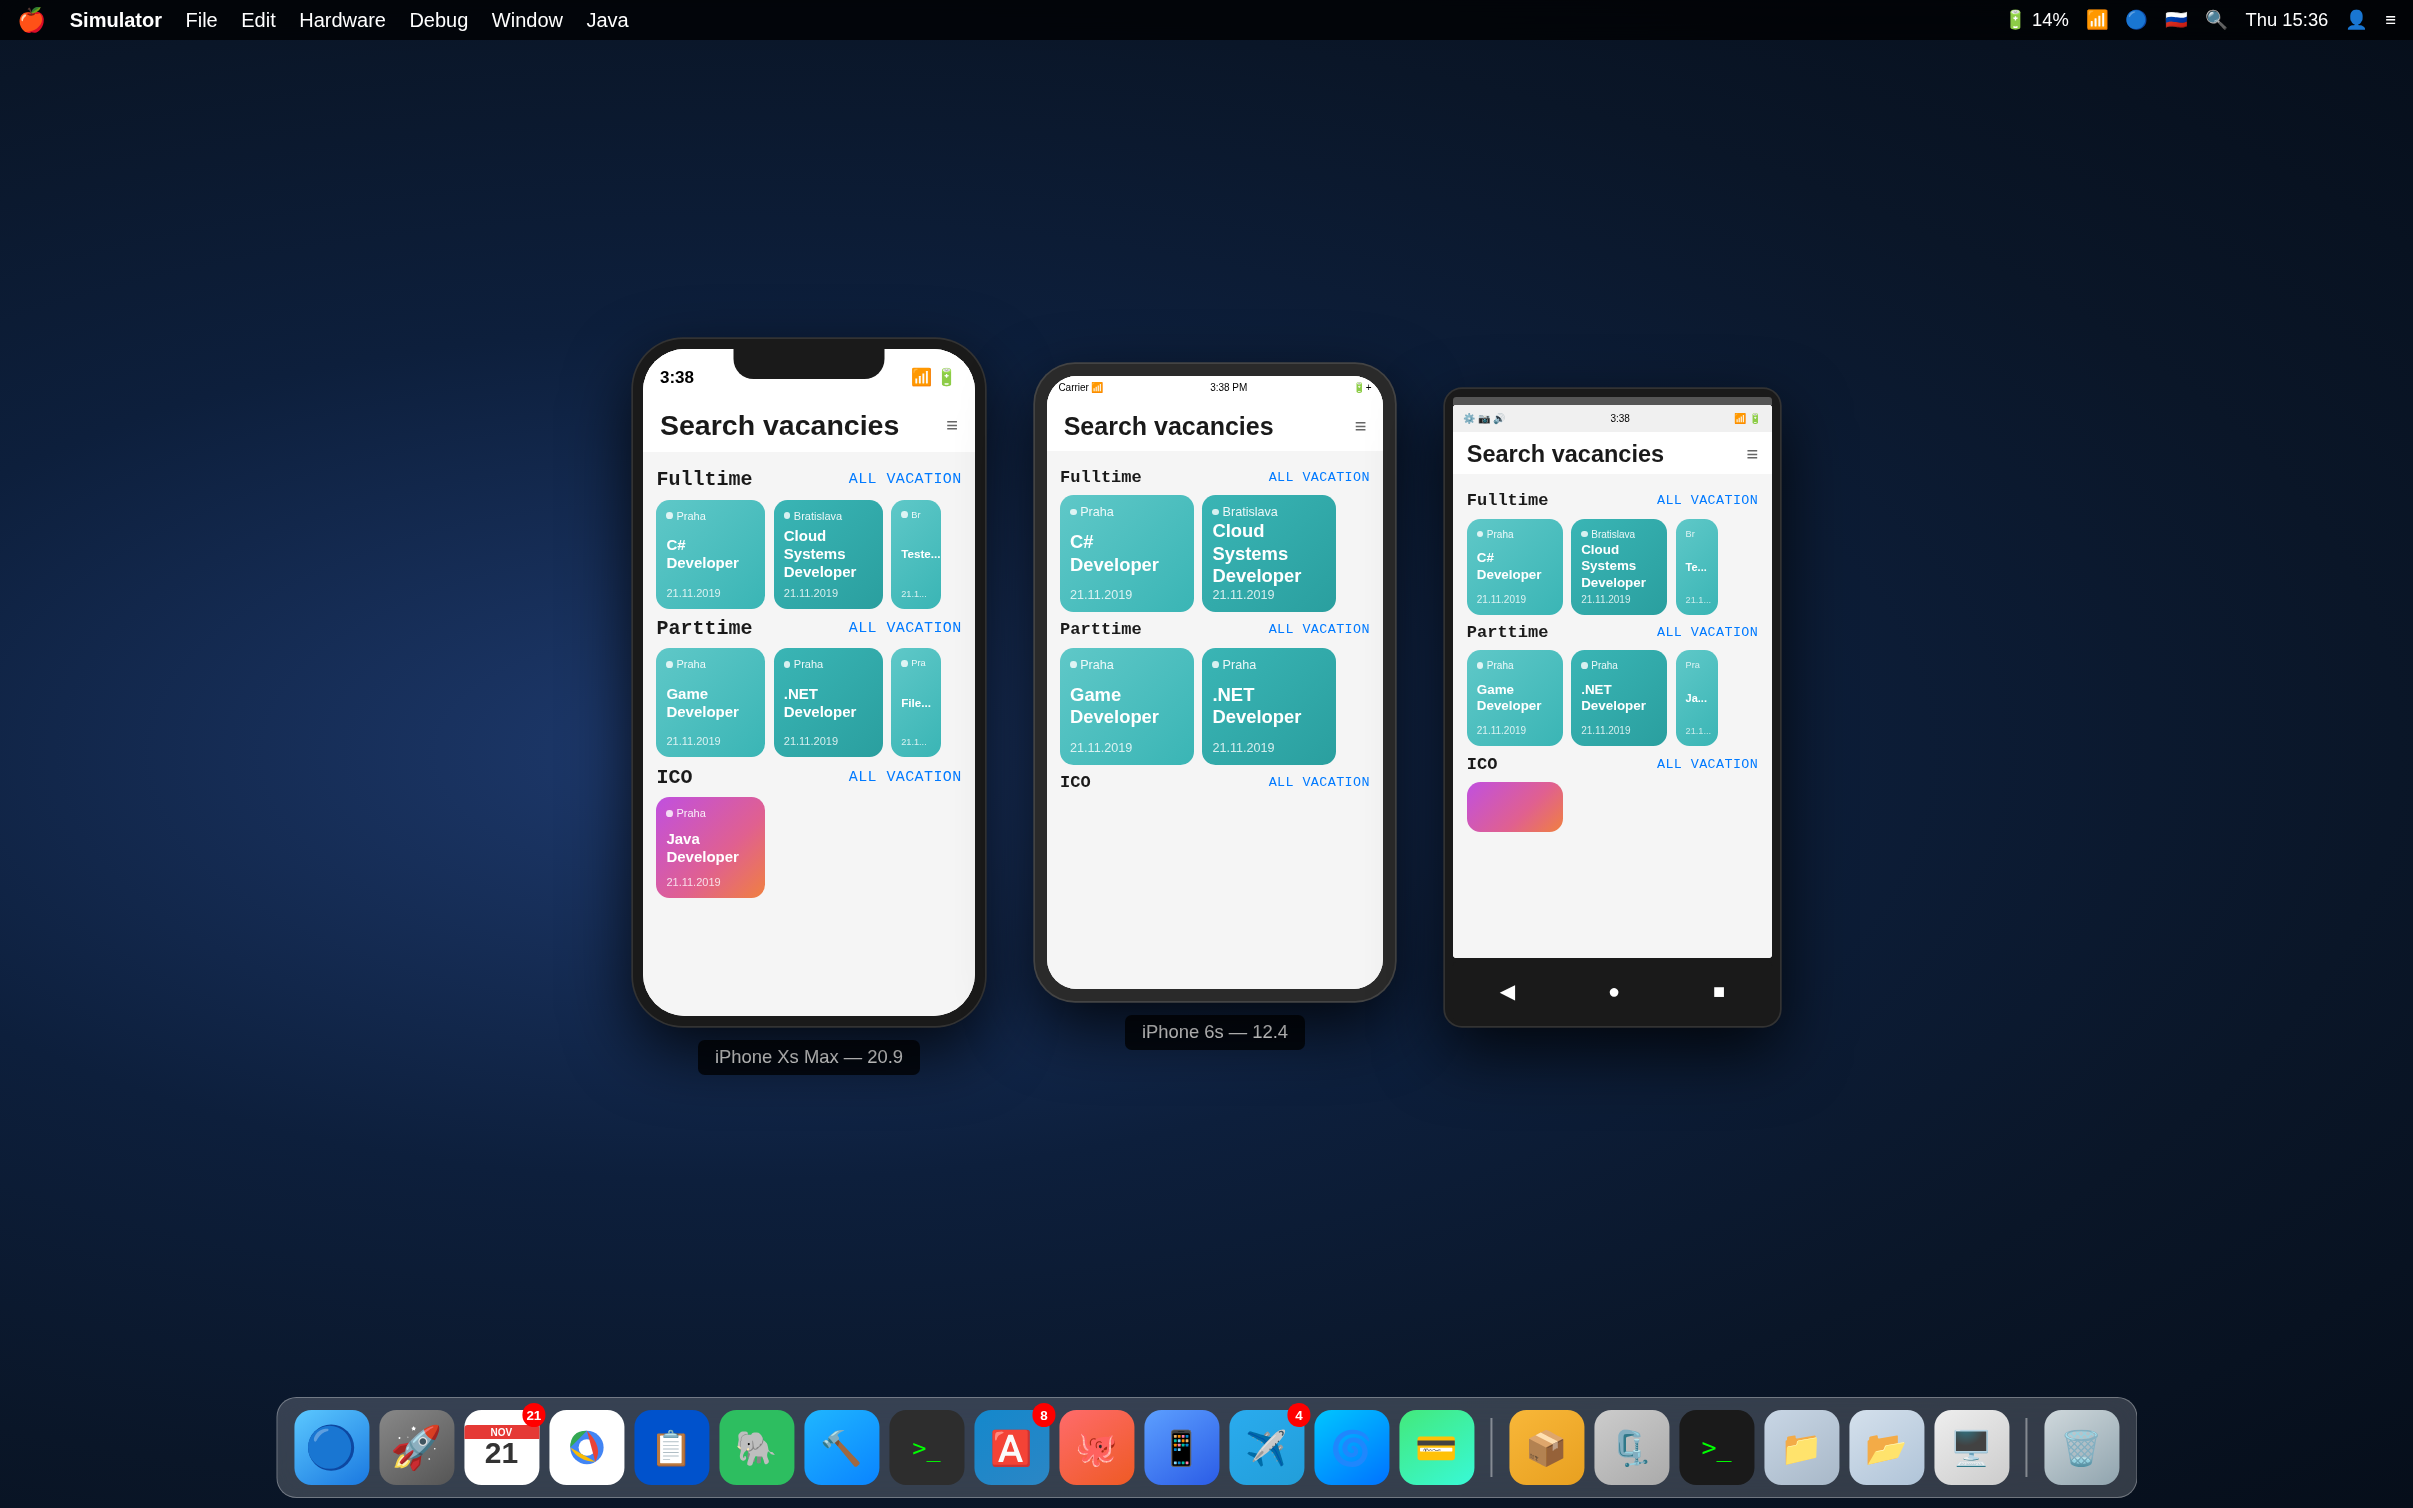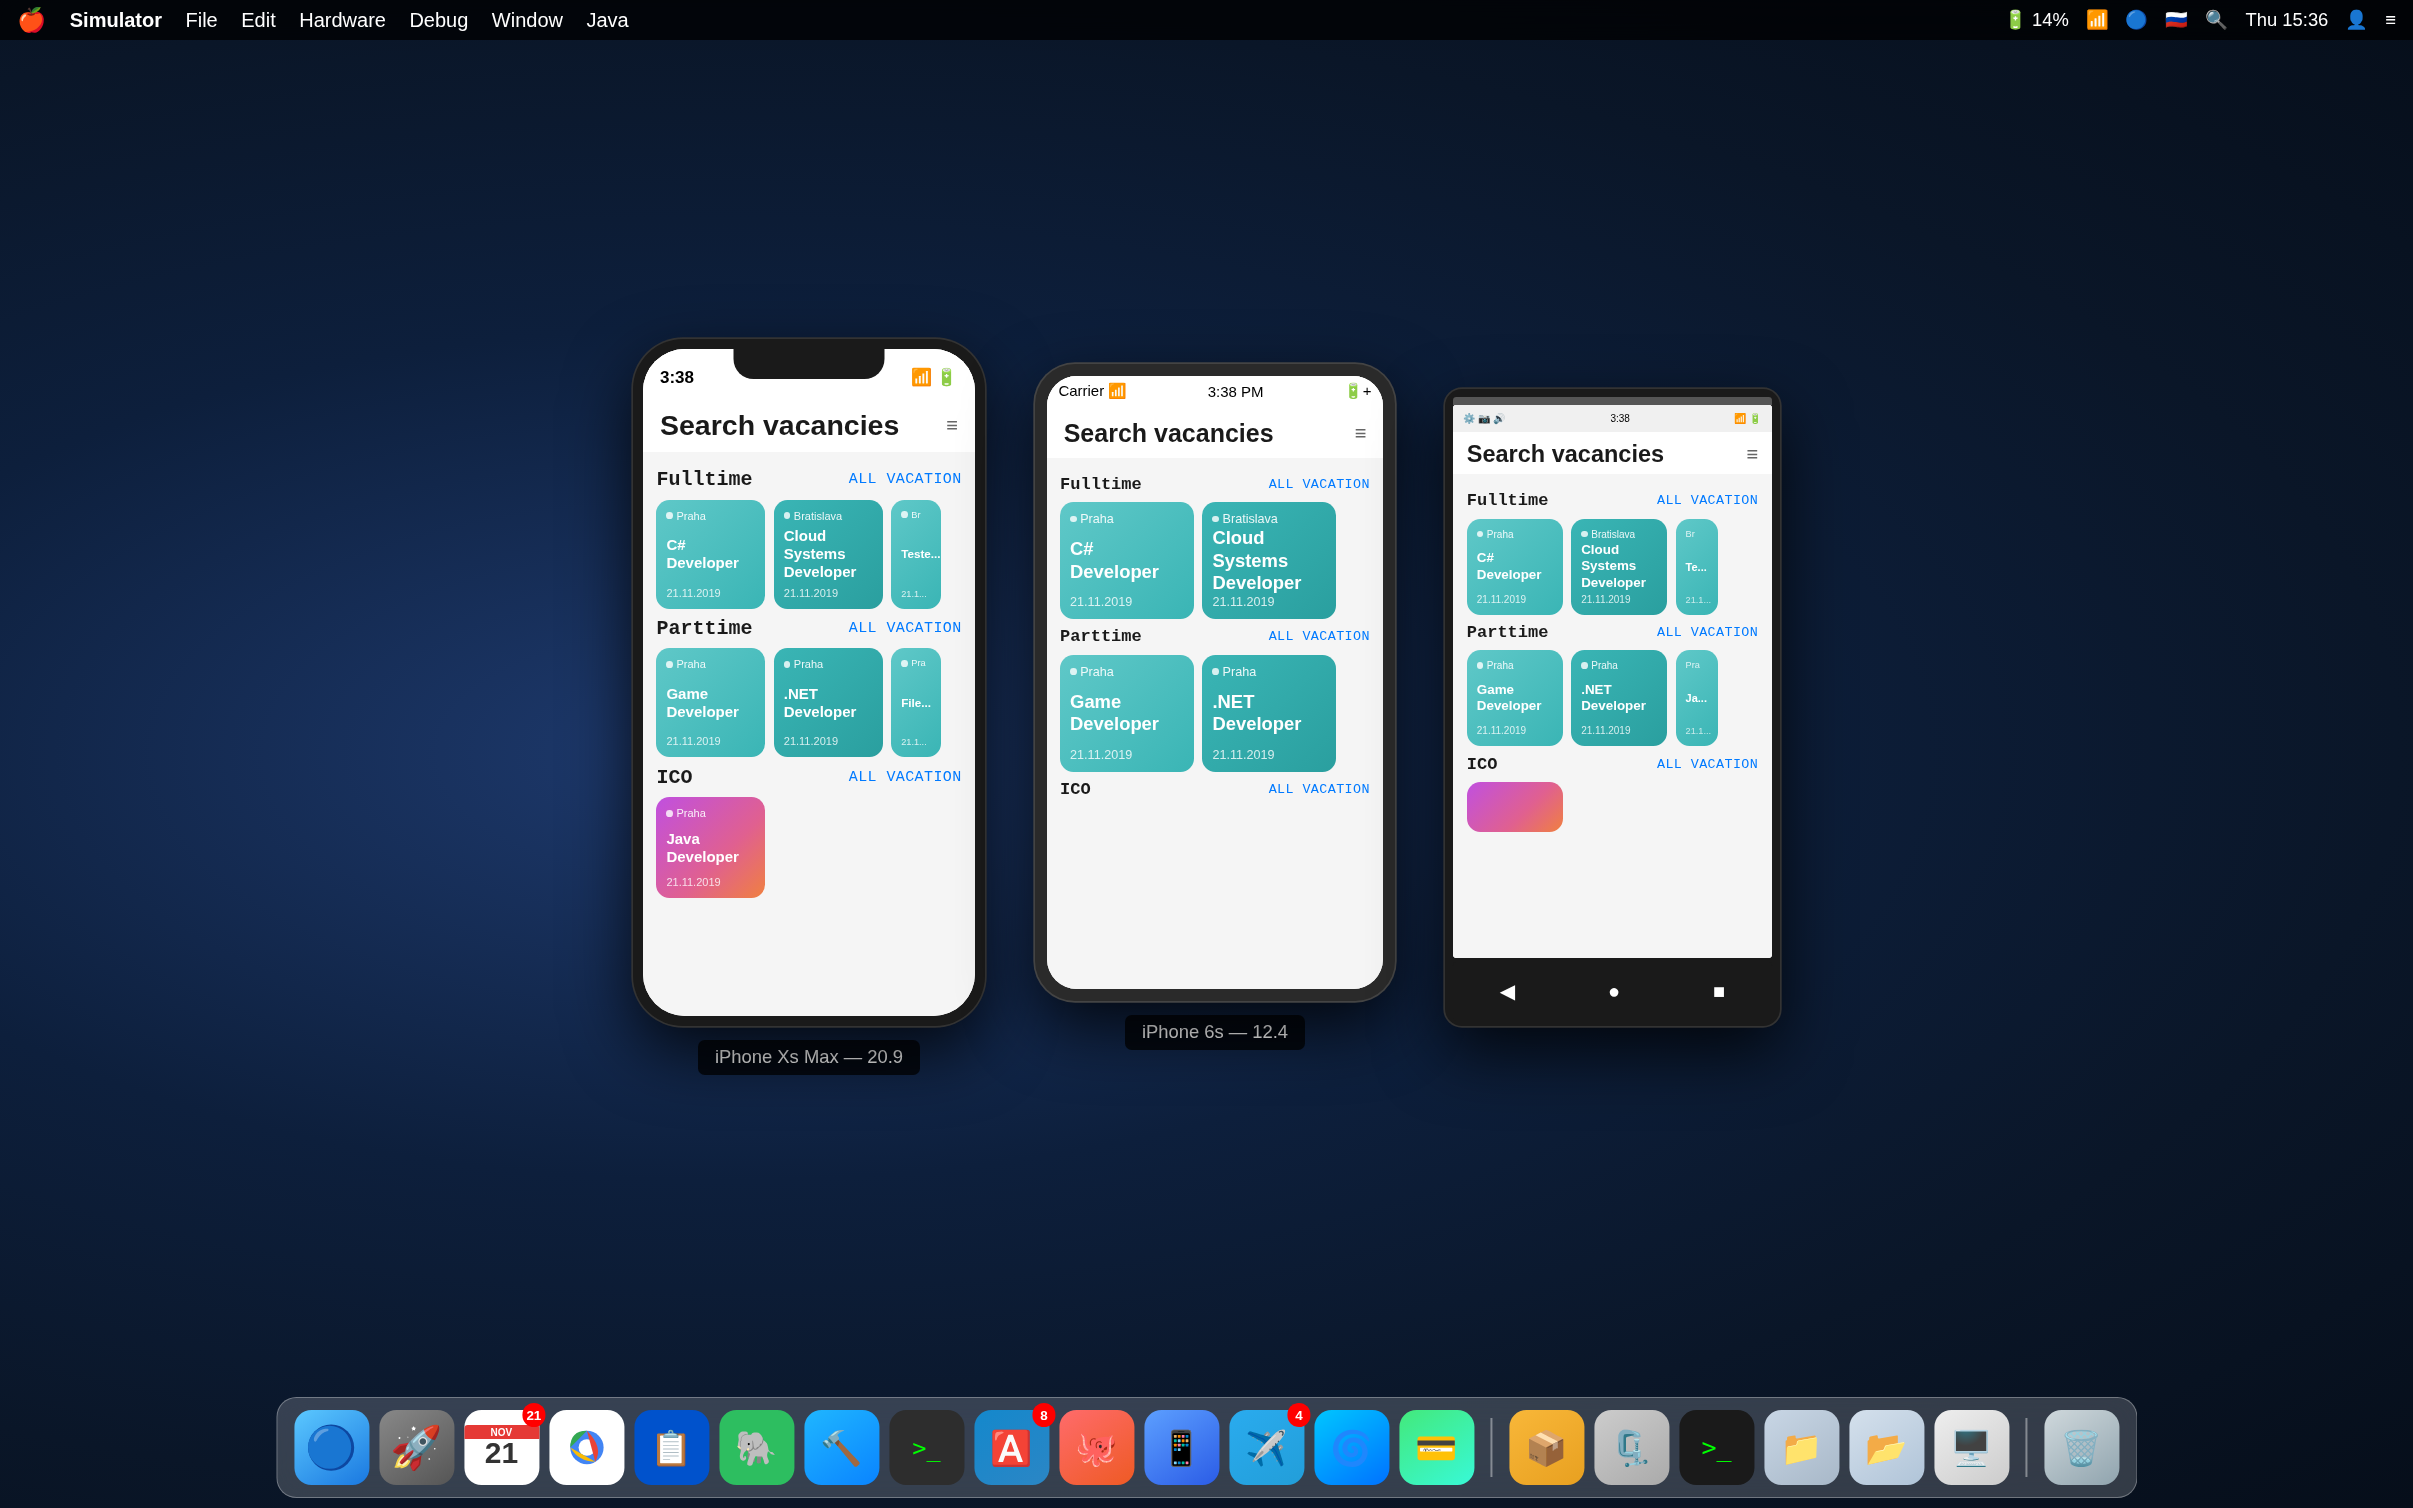--- a/index.html
+++ b/index.html
@@ -378,21 +378,21 @@
       font-size: 18.4px;
     }
 
     
     .carrier-bar {
       background: white;
       padding: 6.7px 11.7px 5px;
       display: flex;
       align-items: center;
       justify-content: space-between;
-      font-size: 15px;
+      font-size: 10px;
     }
 
     
     .android-statusbar {
       background: #f0f0f0;
       padding: 4.2px 10px;
       display: flex;
       align-items: center;
       justify-content: space-between;
       font-size: 11.7px;

